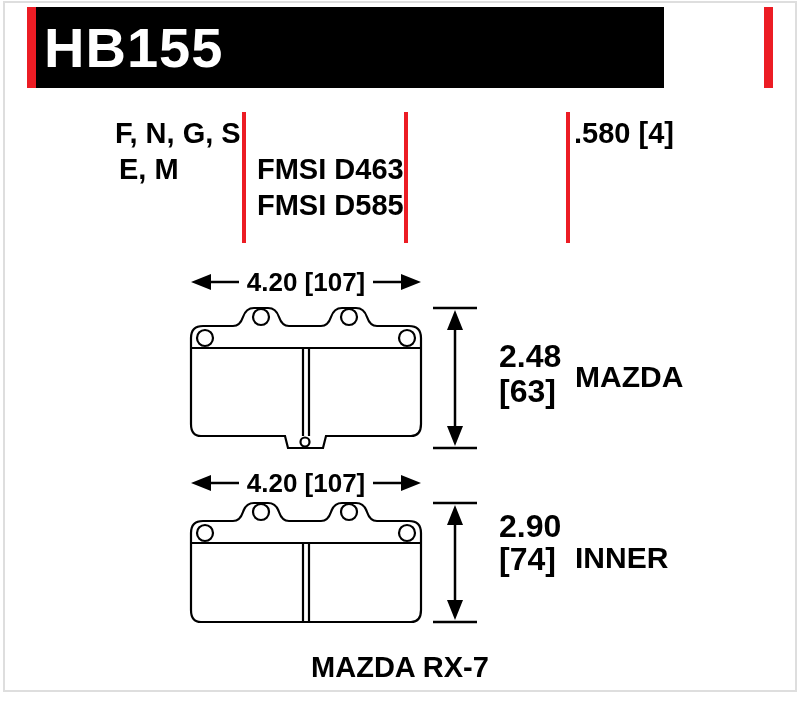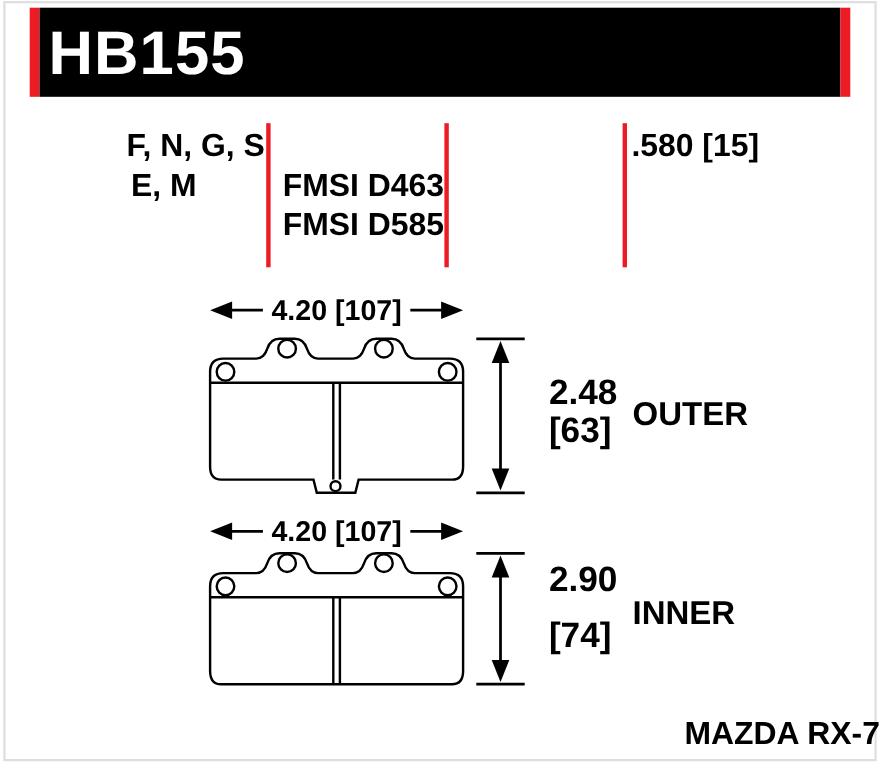--- a/index.html
+++ b/index.html
@@ -3,21 +3,21 @@
 <meta charset="utf-8">
 <style>
   *{margin:0;padding:0;box-sizing:border-box}
   html,body{background:#ffffff}
   .page{
     position:relative;width:800px;height:702px;background:#ffffff;
     font-family:"Liberation Sans","DejaVu Sans",sans-serif;overflow:hidden;color:#000;
   }
   .frame{position:absolute;left:3px;top:1px;width:794px;height:691px;
     border:2px solid #dedede;pointer-events:none}
-  .banner{position:absolute;left:36px;top:7px;width:728px;height:81px;background:#000000;
+  .banner{position:absolute;left:36px;top:7px;width:628px;height:81px;background:#000000;
     display:flex;align-items:center}
   .part-number{color:#ffffff;font-size:56px;font-weight:bold;padding-left:8px;letter-spacing:1px}
   .redbar{position:absolute;top:7px;width:9px;height:81px;background:#ec1c24}
   .redbar-left{left:27px}
   .redbar-right{left:764px}
   .vline{position:absolute;top:112px;width:4px;height:131px;background:#ec1c24}
   .vline-1{left:242px}
   .vline-2{left:404px}
   .vline-3{left:566px}
   .t{position:absolute;font-weight:bold;color:#000000;white-space:nowrap}
@@ -27,23 +27,23 @@
   .fmsi-1{left:257px;top:117px}
   .fmsi-2{left:257px;top:153px}
   .fmsi-3{left:257px;top:189px}
   .thickness{left:574px;top:117px}
   .dim{font-size:32px}
   .dim-in-1{left:499px;top:338px}
   .dim-mm-1{left:499px;top:373px}
   .pad-label{font-size:30px}
   .label-inner{left:575px;top:360px}
   .dim-in-2{left:499px;top:508px}
-  .dim-mm-2{left:499px;top:559px}
+  .dim-mm-2{left:499px;top:541px}
   .label-outer{left:575px;top:541px}
-  .footer-vehicle{left:0;top:651px;width:800px;text-align:right;font-size:29px}
+  .footer-vehicle{left:0;top:651px;width:800px;text-align:center;font-size:29px}
   .drawing{position:absolute;left:185px}
   .drawing-inner{top:250px}
   .drawing-outer{top:452px}
   .outline{fill:none;stroke:#000;stroke-width:2.2px}
   .dimline{stroke:#000;stroke-width:2.5px}
   .dimhead{fill:#000;stroke:none}
   .svg-dim{font:bold 26px "Liberation Sans","DejaVu Sans",sans-serif;fill:#000}
 </style>
 </head>
 <body>
@@ -58,21 +58,21 @@
   </div>
   <div class="redbar redbar-right"></div>
 
   <span class="t spec compounds-1">F, N, G, S</span>
   <span class="t spec compounds-2">E, M</span>
   <div class="vline vline-1"></div>
   <span class="t spec fmsi-2">FMSI D463</span>
   <span class="t spec fmsi-3">FMSI D585</span>
   <div class="vline vline-2"></div>
   <div class="vline vline-3"></div>
-  <span class="t spec thickness">.580 [15]</span>
+  <span class="t spec thickness">.580 [4]</span>
 
   <svg class="drawing drawing-inner" width="300" height="205" viewBox="0 0 300 205">
     <g>
       <polygon class="dimhead" points="6,32 26,24 26,40"></polygon>
       <line class="dimline" x1="24" y1="32" x2="54" y2="32"></line>
       <line class="dimline" x1="188" y1="32" x2="218" y2="32"></line>
       <polygon class="dimhead" points="236,32 216,24 216,40"></polygon>
       <text class="svg-dim" x="121" y="41" text-anchor="middle">4.20 [107]</text>
     </g>
     <g>
@@ -89,21 +89,21 @@
     <g>
       <line class="dimline" x1="248" y1="58" x2="292" y2="58"></line>
       <line class="dimline" x1="248" y1="198" x2="292" y2="198"></line>
       <polygon class="dimhead" points="270,60 262,80 278,80"></polygon>
       <line class="dimline" x1="270" y1="78" x2="270" y2="178"></line>
       <polygon class="dimhead" points="270,196 262,176 278,176"></polygon>
     </g>
   </svg>
   <span class="t dim dim-in-1">2.48</span>
   <span class="t dim dim-mm-1">[63]</span>
-  <span class="t pad-label label-inner">OUTER</span>
+  <span class="t pad-label label-inner">MAZDA</span>
 
   <svg class="drawing drawing-outer" width="300" height="175" viewBox="0 0 300 175">
     <g>
       <polygon class="dimhead" points="6,31 26,23 26,39"></polygon>
       <line class="dimline" x1="24" y1="31" x2="54" y2="31"></line>
       <line class="dimline" x1="188" y1="31" x2="218" y2="31"></line>
       <polygon class="dimhead" points="236,31 216,23 216,39"></polygon>
       <text class="svg-dim" x="121" y="40" text-anchor="middle">4.20 [107]</text>
     </g>
     <g>

